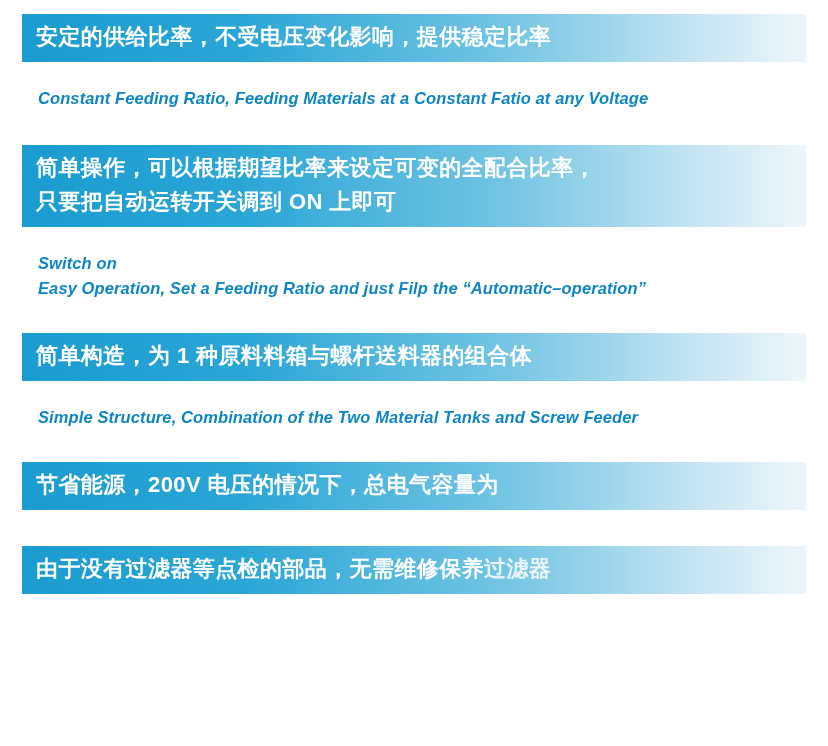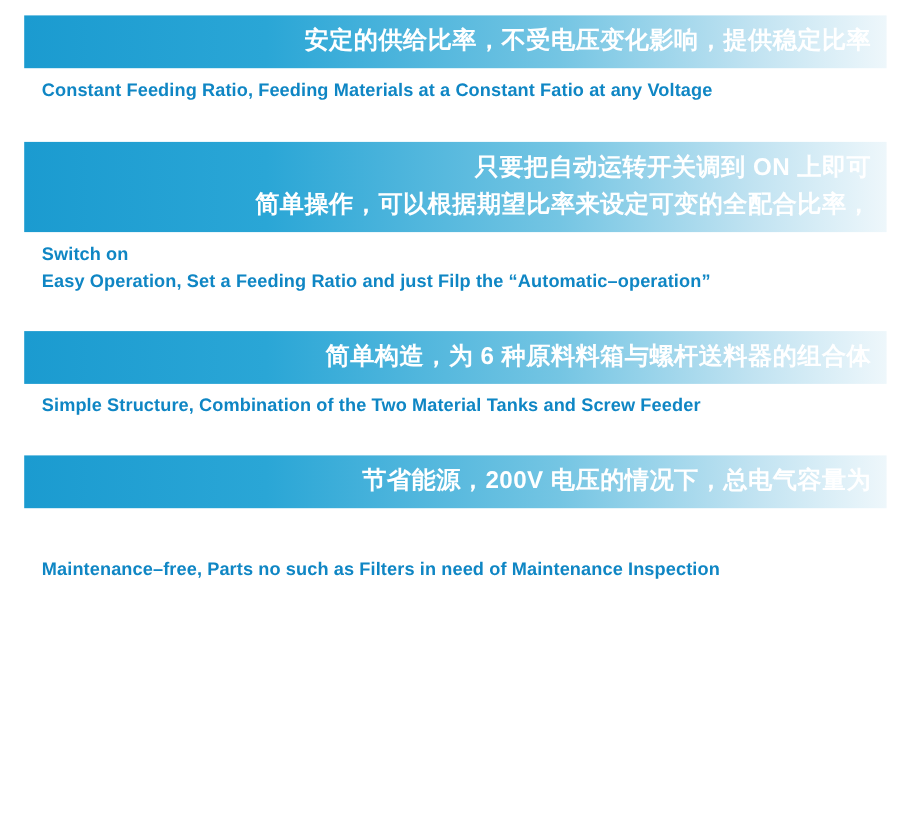--- a/index.html
+++ b/index.html
@@ -30,32 +30,32 @@
     font-weight: bold;
     font-size: 22px;
     line-height: 34px;
     padding: 6px 14px 8px 14px;
     box-sizing: border-box;
     letter-spacing: 0.4px;
   }
   .banner .cn-line {
     display: block;
     white-space: pre;
-    text-align: right;
   }
   .banner .tail-faded {
     color: #eaf6fb;
   }
   .en {
     color: #0f86c4;
     font-weight: bold;
     font-size: 16.5px;
     line-height: 25px;
-    padding: 8px 16px 4px 16px;
+    padding: 24px 16px 4px 16px;
     letter-spacing: 0.1px;
+    font-style: italic;
   }
   .en .en-line {
     display: block;
     white-space: pre;
   }
   .sp-1 { margin-bottom: 30px; }
   .sp-2 { margin-bottom: 28px; }
   .sp-3 { margin-bottom: 28px; }
   .sp-4 { margin-bottom: 36px; }
   .sp-5 { margin-bottom: 0; }
@@ -69,43 +69,43 @@
     <div class="banner">
       <span class="cn-line">安定的供给比率，不受电压变化影响，提供稳定比率</span>
     </div>
     <div class="en">
       <span class="en-line">Constant Feeding Ratio, Feeding Materials at a Constant Fatio at any Voltage</span>
     </div>
   </div>
 
   <div class="feature sp-2">
     <div class="banner">
+      <span class="cn-line">简单操作，可以根据期望比率来设定可变的全配合比率，</span>
       <span class="cn-line">只要把自动运转开关调到 ON 上即可</span>
-      <span class="cn-line">简单操作，可以根据期望比率来设定可变的全配合比率，</span>
     </div>
     <div class="en">
       <span class="en-line">Switch on</span>
       <span class="en-line">Easy Operation, Set a Feeding Ratio and just Filp the “Automatic–operation”</span>
     </div>
   </div>
 
   <div class="feature sp-3">
     <div class="banner">
-      <span class="cn-line">简单构造，为 6 种原料料箱与螺杆送料器的组合体</span>
+      <span class="cn-line">简单构造，为 1 种原料料箱与螺杆送料器的组合体</span>
     </div>
     <div class="en">
       <span class="en-line">Simple Structure, Combination of the Two Material Tanks and Screw Feeder</span>
     </div>
   </div>
 
   <div class="feature sp-4">
     <div class="banner">
       <span class="cn-line">节省能源，200V 电压的情况下，总电气容量为</span>
     </div>
   </div>
 
   <div class="feature sp-5">
-    <div class="en">
-      <span class="en-line">Maintenance–free, Parts no such as Filters in need of Maintenance Inspection</span>
+    <div class="banner">
+      <span class="cn-line"><span>由于没有过滤器等点检的部品，无需维修保养</span><span class="tail-faded">过滤器</span></span>
     </div>
   </div>
 
 </div>
 
 </body></html>

